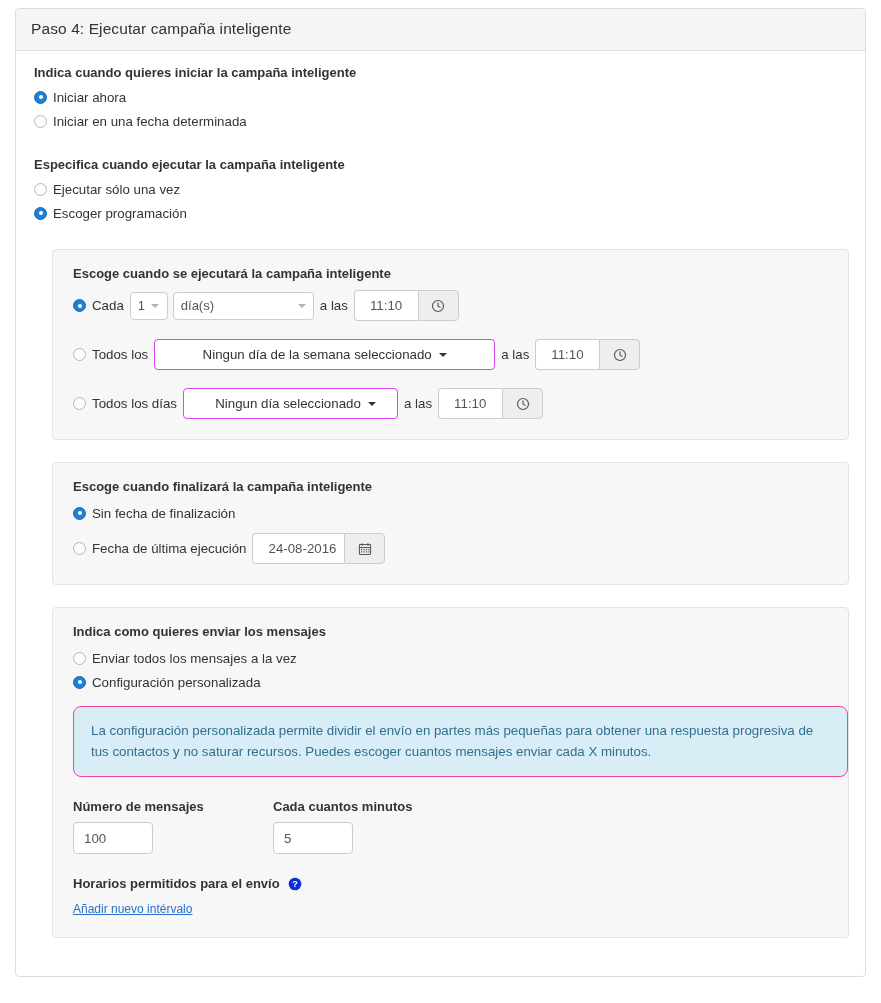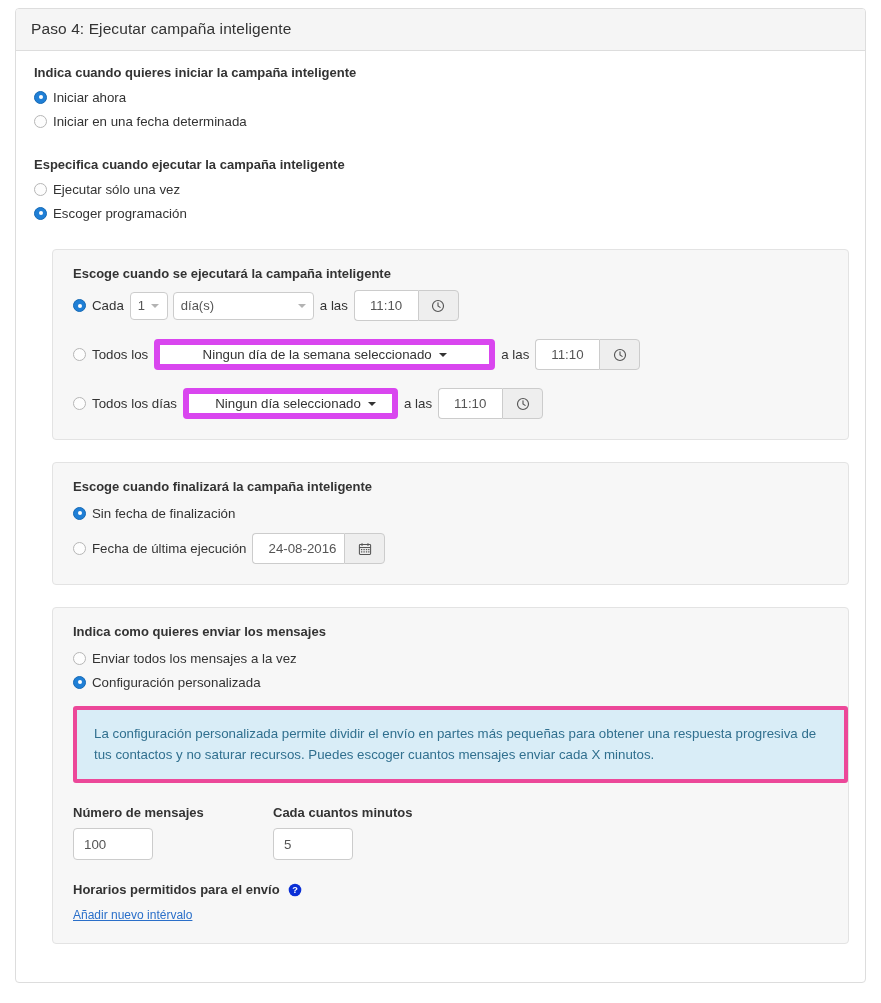--- a/index.html
+++ b/index.html
@@ -119,21 +119,21 @@
     border-left: 4px solid transparent;
     border-right: 4px solid transparent;
     border-top: 4px solid #b3b3b3;
     margin-left: 8px;
   }
   .sel-num { width: 38px; }
   .sel-num .caret-s { margin-left: 6px; }
   .sel-unit { width: 141px; justify-content: space-between; }
 
   .btn-select {
-    border: 6px solid #d946ef;
+    border: 1px solid #d946ef;
     border-radius: 4px;
     background: #ffffff;
     height: 31px;
     display: inline-flex;
     align-items: center;
     justify-content: center;
     font-size: 13.3px;
     color: #333333;
     white-space: nowrap;
     padding: 0 10px;
@@ -173,22 +173,22 @@
     align-items: center;
     justify-content: center;
   }
   .ig-date .ig-input { width: 92px; }
 
   svg.icn { display: block; }
 
   
   .alert-info {
     background: #d9edf7;
-    border: 4px solid #ec4899;
-    border-radius: 3px;
+    border: 1px solid #ec4899;
+    border-radius: 8px;
     padding: 13px 17px 14px 17px;
     margin: 14px 0 0 0;
     width: 775px;
   }
   .alert-info p {
     margin: 0;
     font-size: 13.3px;
     line-height: 21px;
     color: #31708f;
   }

